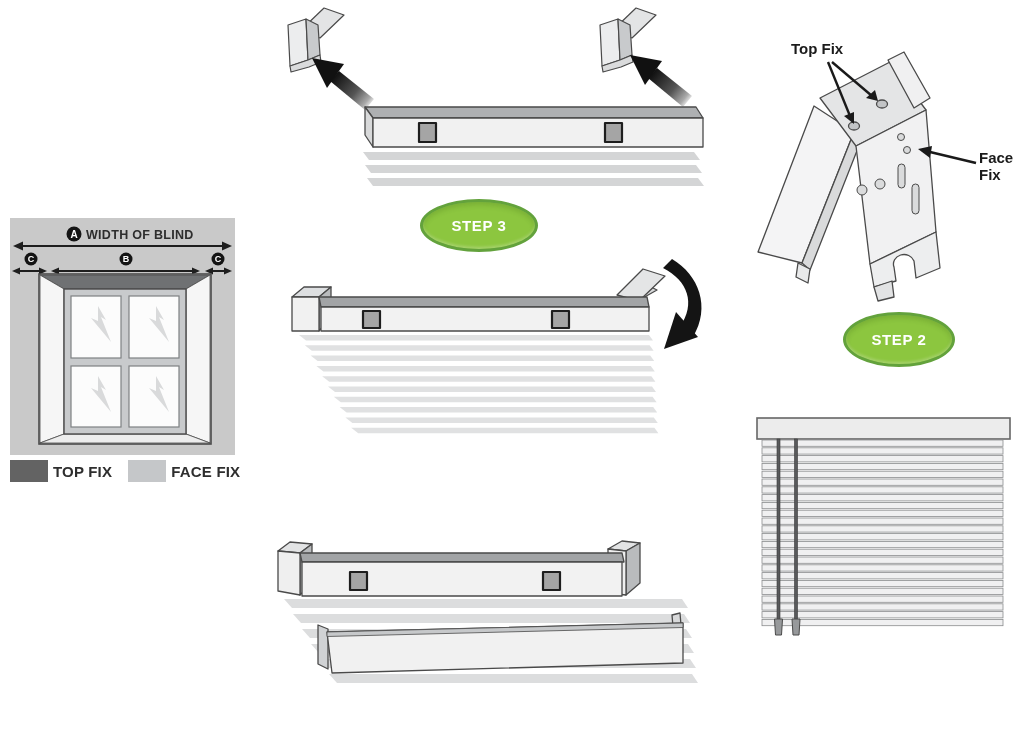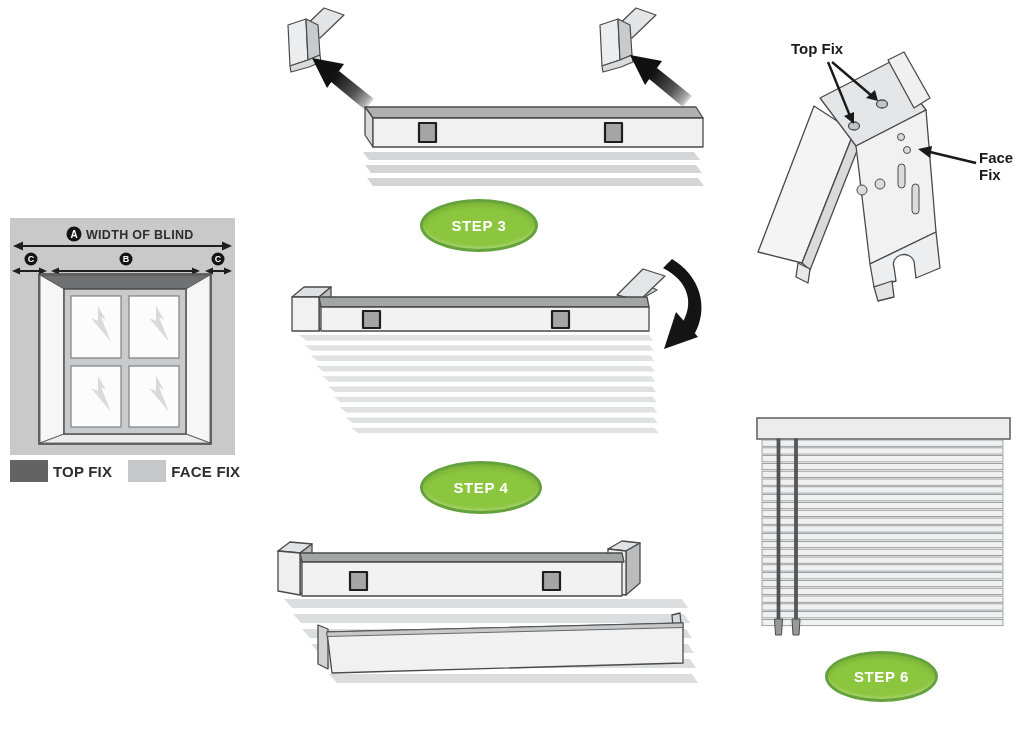--- a/index.html
+++ b/index.html
@@ -268,20 +268,17 @@
       <rect x="27" y="26" width="3" height="182" fill="#58595B" stroke="#3A3A3A" stroke-width="0.6"></rect>
       <rect x="44.5" y="26" width="3" height="182" fill="#58595B" stroke="#3A3A3A" stroke-width="0.6"></rect>
       <polygon points="24.5,206 32.5,206 31.5,222 25.5,222" fill="#97999B" stroke="#4A4A4A" stroke-width="1"></polygon>
       <polygon points="42,206 50,206 49,222 43,222" fill="#97999B" stroke="#4A4A4A" stroke-width="1"></polygon>
     </g>
   </svg>
 
   <div class="step-oval" style="left:420px;top:199px;width:118px;height:53px">
     <span>STEP 3</span>
   </div>
-  <div class="step-oval" style="left:420px;top:461px;width:122px;height:53px">
-    <span>STEP 4</span>
+  <div class="step-oval" style="left:843px;top:312px;width:112px;height:55px">
+    <span>STEP 2</span>
   </div>
-  <div class="step-oval" style="left:825px;top:651px;width:113px;height:51px">
-    <span>STEP 6</span>
-  </div>
 
 </div>
 
 </body></html>

